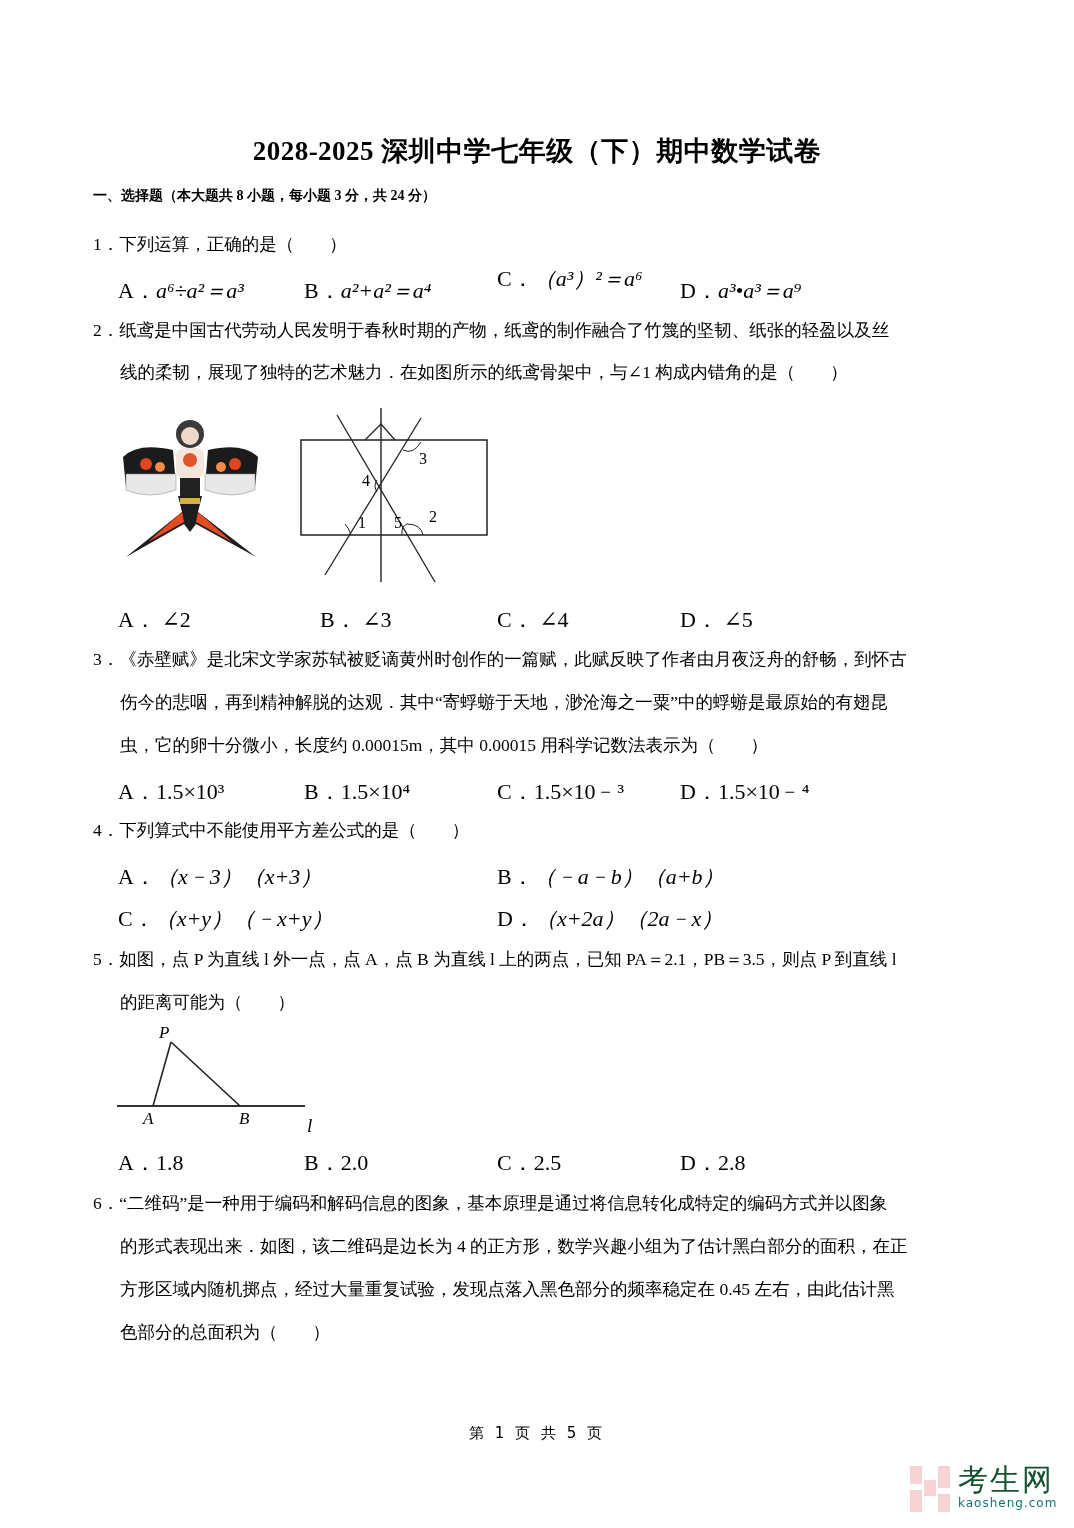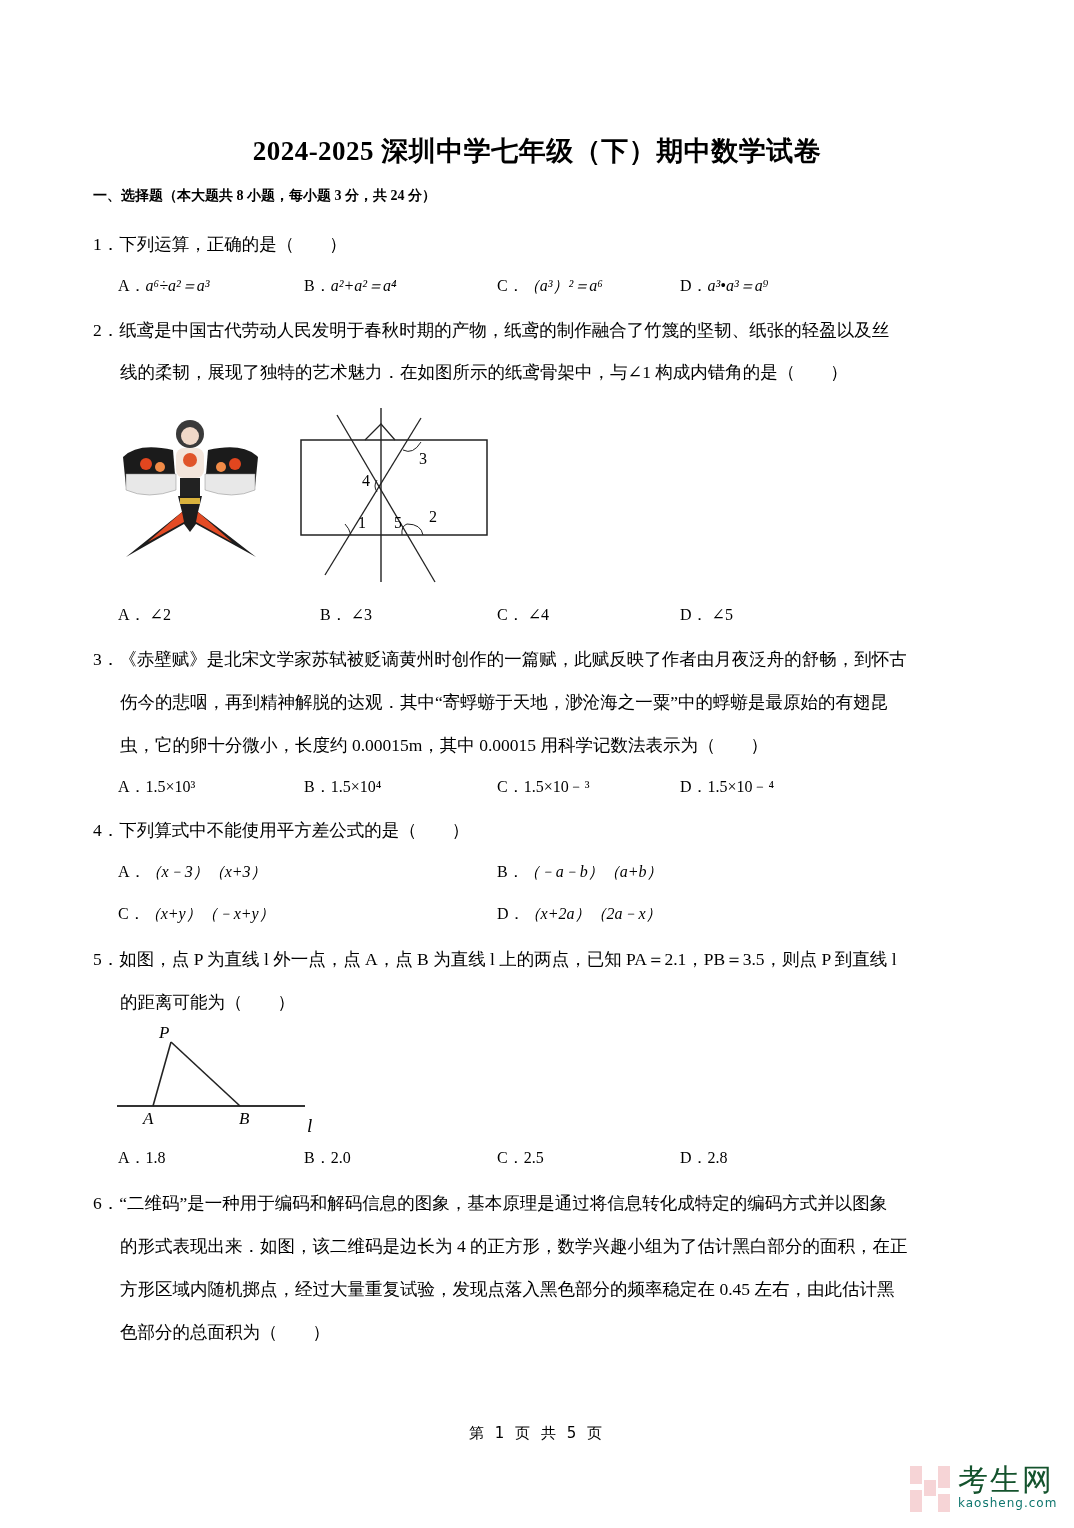--- a/index.html
+++ b/index.html
@@ -3,40 +3,40 @@
 <meta charset="utf-8">
 <style>
   html, body { margin: 0; padding: 0; background: #ffffff; }
   body { width: 1074px; height: 1528px; position: relative; overflow: hidden;
          font-family: "Liberation Serif", "DejaVu Serif", serif; color: #000; }
   .abs { position: absolute; white-space: nowrap; }
   .title { left: 0; width: 1074px; top: 133px; text-align: center; font-size: 27px; font-weight: bold; letter-spacing: 0.5px; }
   .section { left: 93px; top: 187px; font-size: 14px; font-weight: bold; }
   .q { font-size: 17.5px; left: 93px; }
   .qc { font-size: 17.5px; left: 120px; }
-  .opt { font-size: 16px; }
+  .opt { font-size: 22px; }
   i, .it { font-style: italic; }
   .footer { left: 0; width: 1074px; top: 1424px; text-align: center; font-size: 15px; font-family: "DejaVu Sans", sans-serif; letter-spacing: 3px; }
   .wm { left: 900px; top: 1462px; width: 170px; height: 52px; }
   .wm-text { position: absolute; left: 58px; top: -2px; font-size: 30px; color: #14532d; font-family: "DejaVu Sans", sans-serif; letter-spacing: 2px; }
   .wm-sub { position: absolute; left: 58px; top: 34px; font-size: 12px; color: #0f766e; font-family: "DejaVu Sans", sans-serif; letter-spacing: 1px; }
   svg { position: absolute; }
 </style>
 </head>
 <body>
 
-<div class="abs title">2024-2025 深圳中学七年级（下）期中数学试卷</div>
+<div class="abs title">2028-2025 深圳中学七年级（下）期中数学试卷</div>
 <div class="abs section">一、选择题（本大题共 8 小题，每小题 3 分，共 24 分）</div>
 
 <div class="abs q" style="top:232px">
   <span>1．</span><span>下列运算，正确的是（　　）</span>
 </div>
 <div class="abs opt" style="left:118px; top:276px"><span>A．</span><span class="it">a⁶÷a²＝a³</span></div>
 <div class="abs opt" style="left:304px; top:276px"><span>B．</span><span class="it">a²+a²＝a⁴</span></div>
-<div class="abs opt" style="left:497px; top:276px"><span>C．</span><span class="it">（a³）²＝a⁶</span></div>
+<div class="abs opt" style="left:497px; top:264px"><span>C．</span><span class="it">（a³）²＝a⁶</span></div>
 <div class="abs opt" style="left:680px; top:276px"><span>D．</span><span class="it">a³•a³＝a⁹</span></div>
 
 <div class="abs q" style="top:318px">
   <span>2．</span><span>纸鸢是中国古代劳动人民发明于春秋时期的产物，纸鸢的制作融合了竹篾的坚韧、纸张的轻盈以及丝</span>
 </div>
 <div class="abs qc" style="top:360px">线的柔韧，展现了独特的艺术魅力．在如图所示的纸鸢骨架中，与∠1 构成内错角的是（　　）</div>
 
 <svg style="left:118px; top:412px" width="145" height="150" viewBox="0 0 145 150">
   <g>
     <path d="M5,45 Q20,30 55,38 L58,75 Q30,85 8,75 Z" fill="#1b1b1b"></path>

